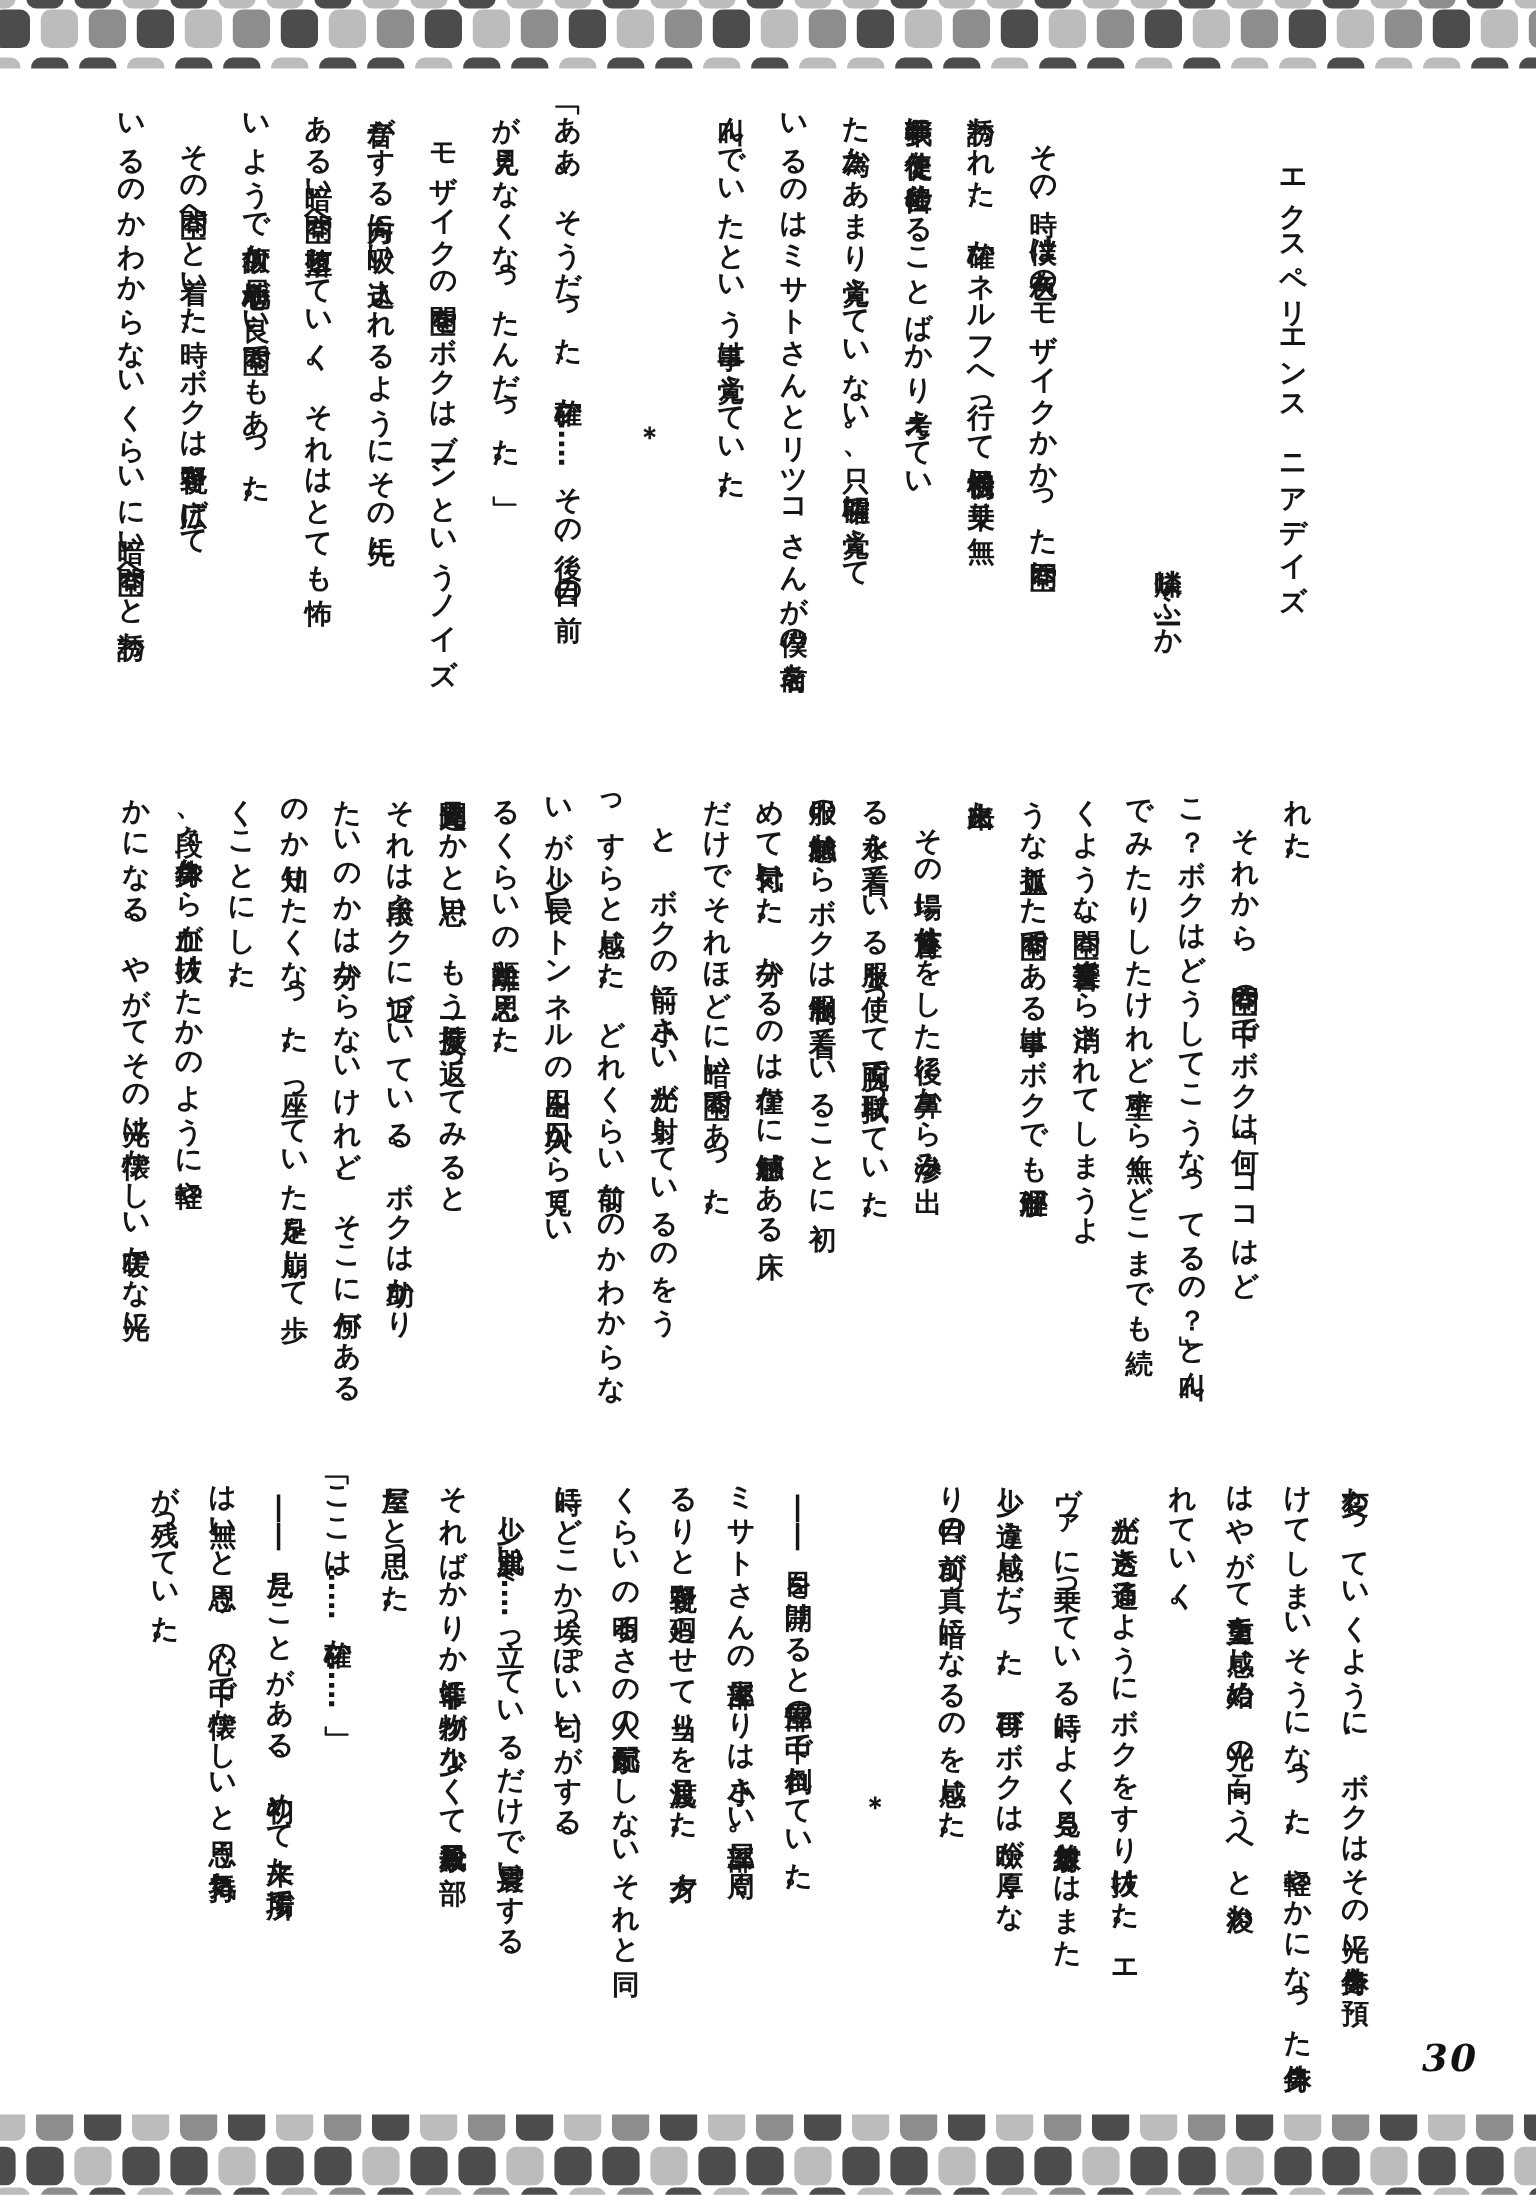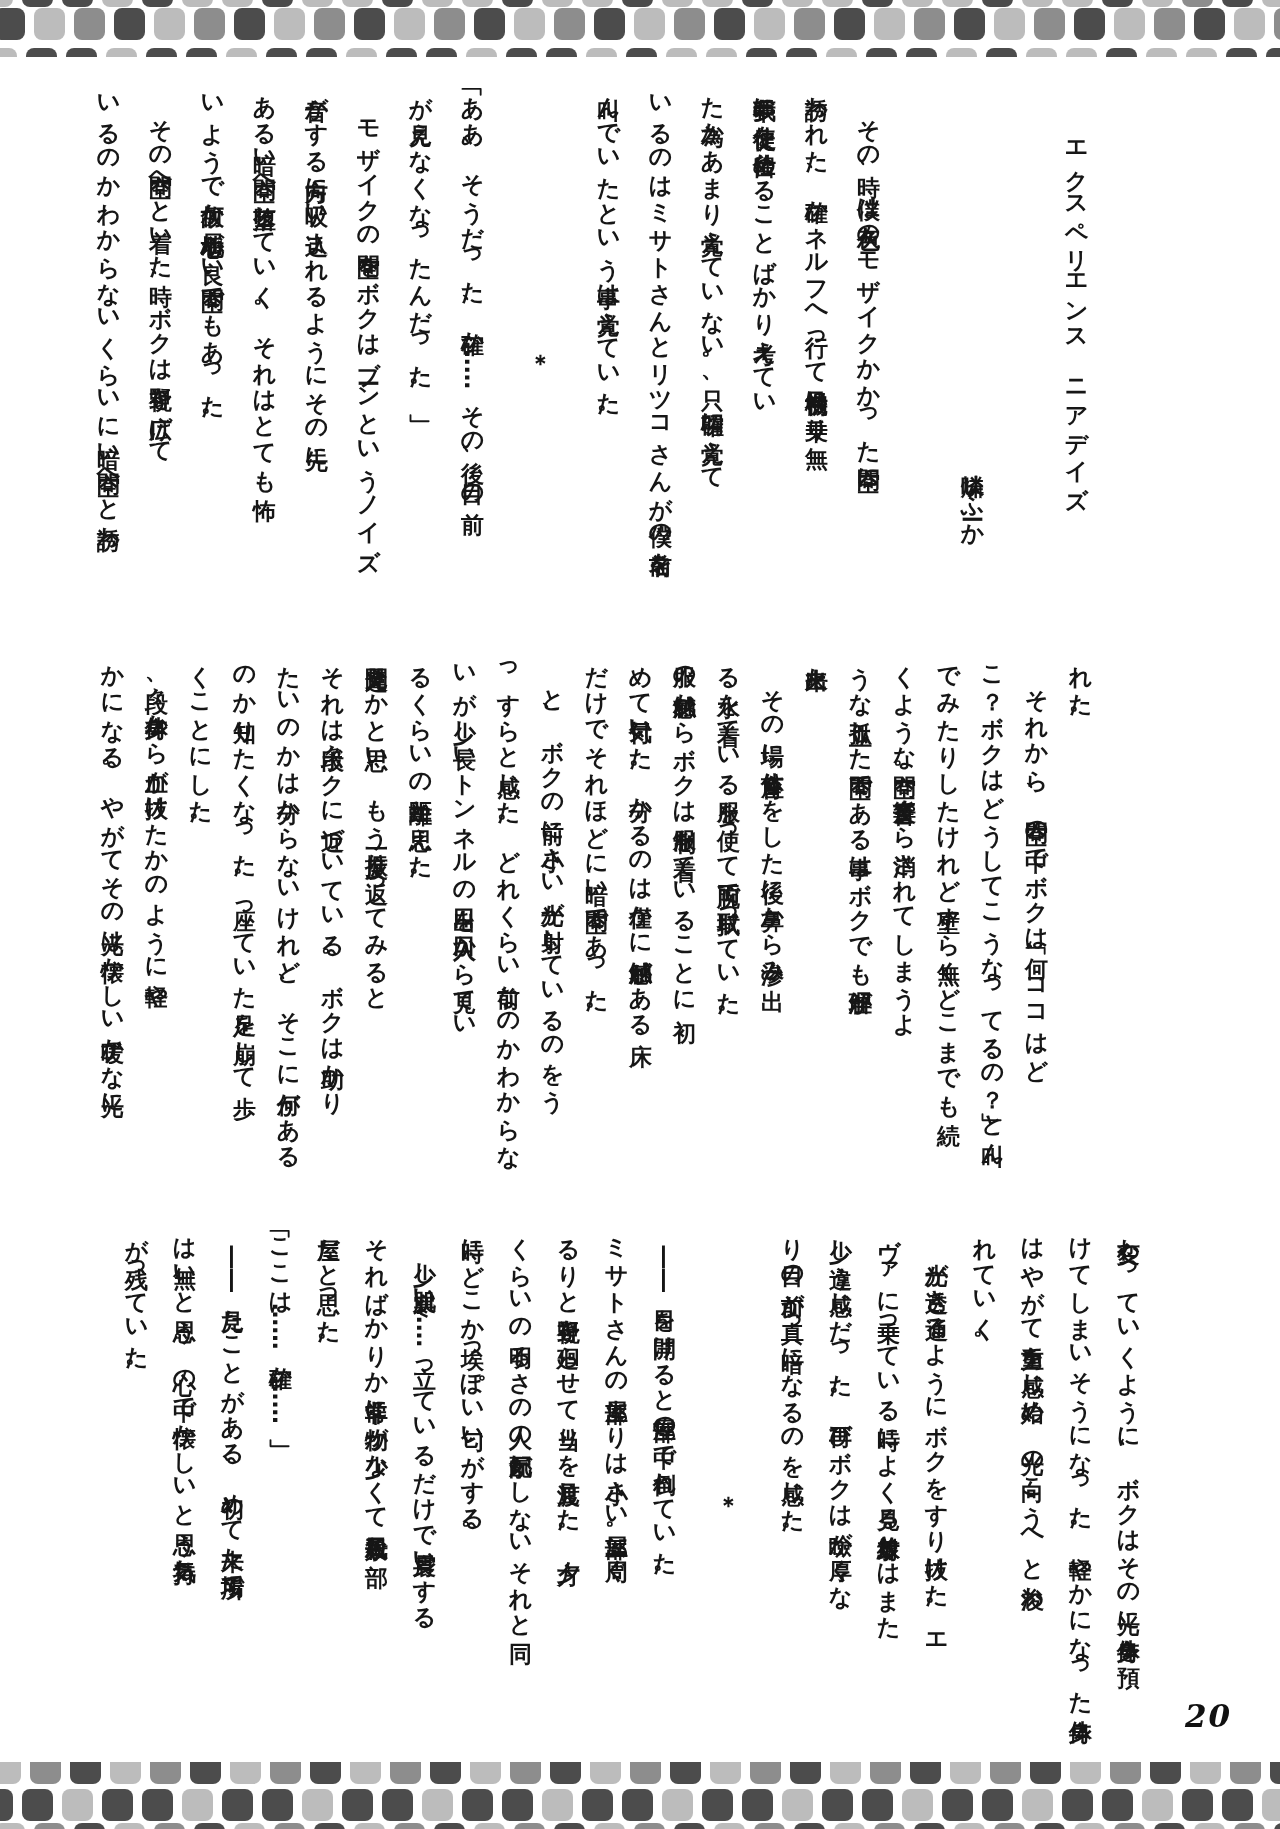--- a/index.html
+++ b/index.html
@@ -219,21 +219,21 @@
     <div class="col">時にどこか埃っぽい匂いがする。</div>
     <div class="col">　少し肌寒い……立っているだけで身震いする</div>
     <div class="col">そればかりか非常に物が少なくて殺風景な部</div>
     <div class="col">屋だと思った。</div>
     <div class="col">「ここは……確か……」</div>
     <div class="col">　――見たことがある、初めて来た場所で</div>
     <div class="col">は無いと思う。心の中で懐かしいと思う気持ち</div>
     <div class="col">が残っていた。</div>
   </div>
 
-<div id="page-number">20</div>
+<div id="page-number">30</div>
 
 <div id="mosaic-bottom" class="mosaic-strip">
     <div class="mosaic-row" style="top: -10px;">
       <div class="tile" style="left: -10px; background: rgb(188, 188, 188);"></div>
       <div class="tile" style="left: 30px; background: rgb(141, 141, 141);"></div>
       <div class="tile" style="left: 70px; background: rgb(76, 76, 76);"></div>
       <div class="tile" style="left: 110px; background: rgb(188, 188, 188);"></div>
       <div class="tile" style="left: 150px; background: rgb(141, 141, 141);"></div>
       <div class="tile" style="left: 190px; background: rgb(76, 76, 76);"></div>
       <div class="tile" style="left: 230px; background: rgb(188, 188, 188);"></div>

